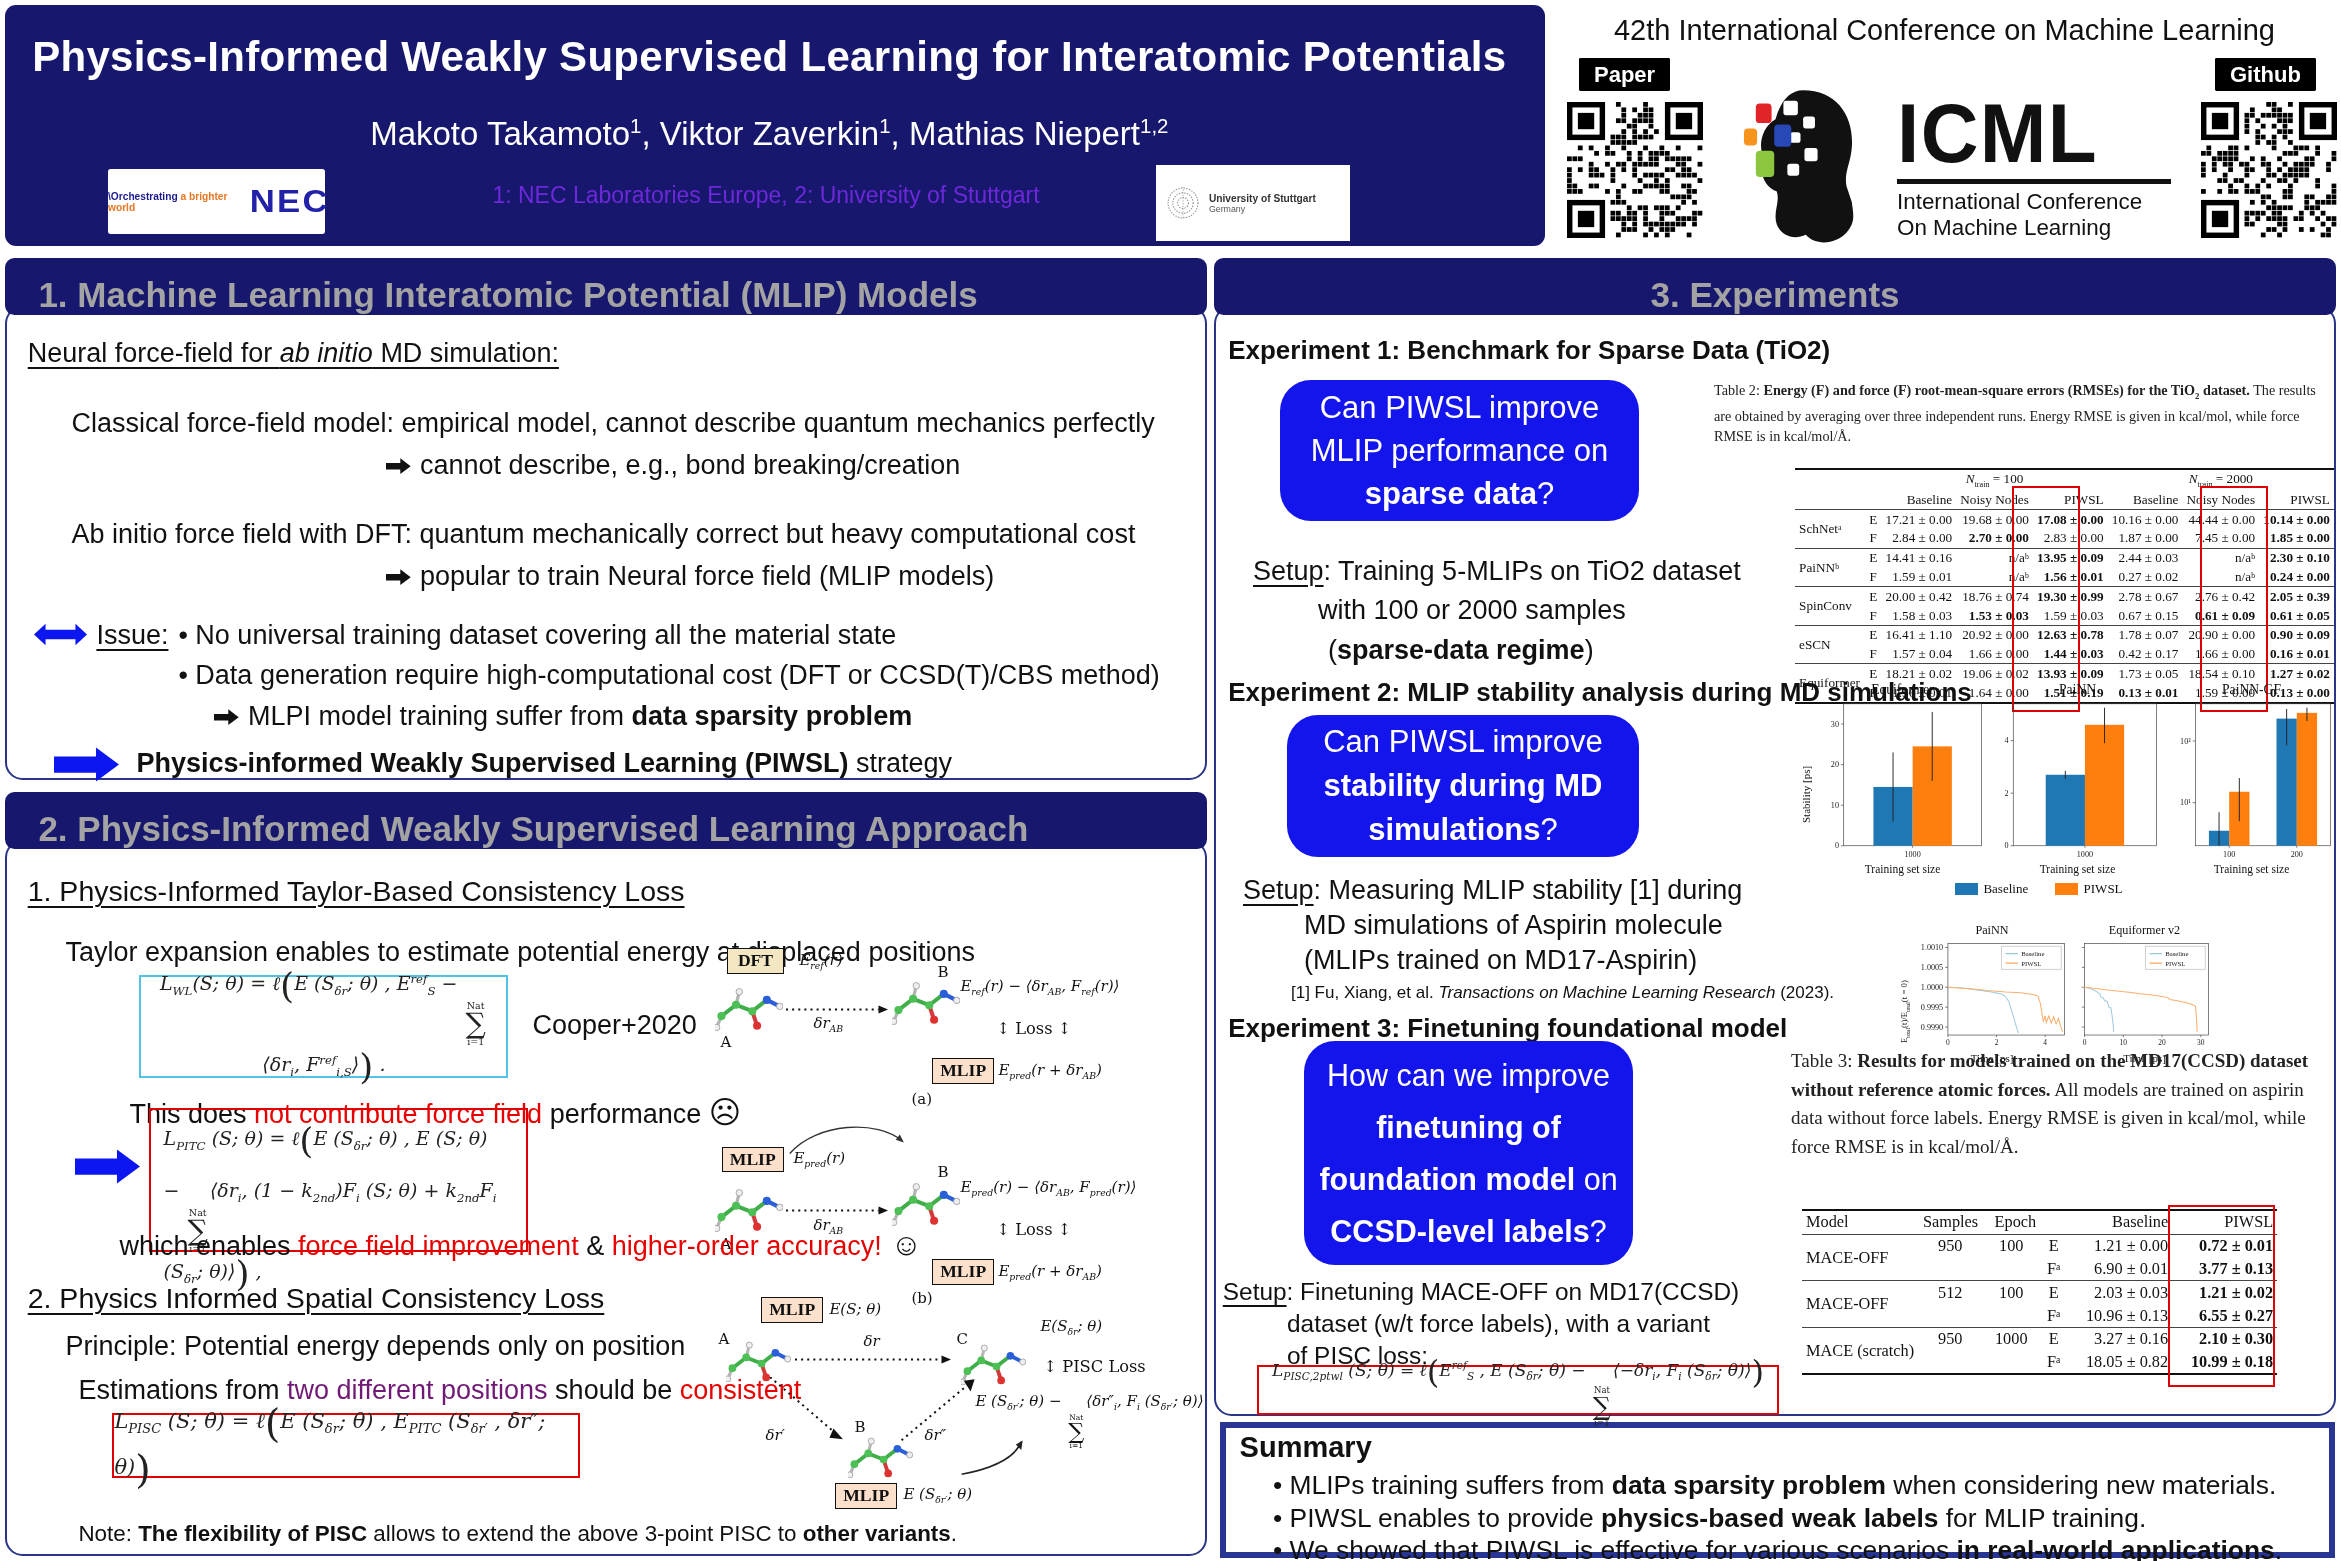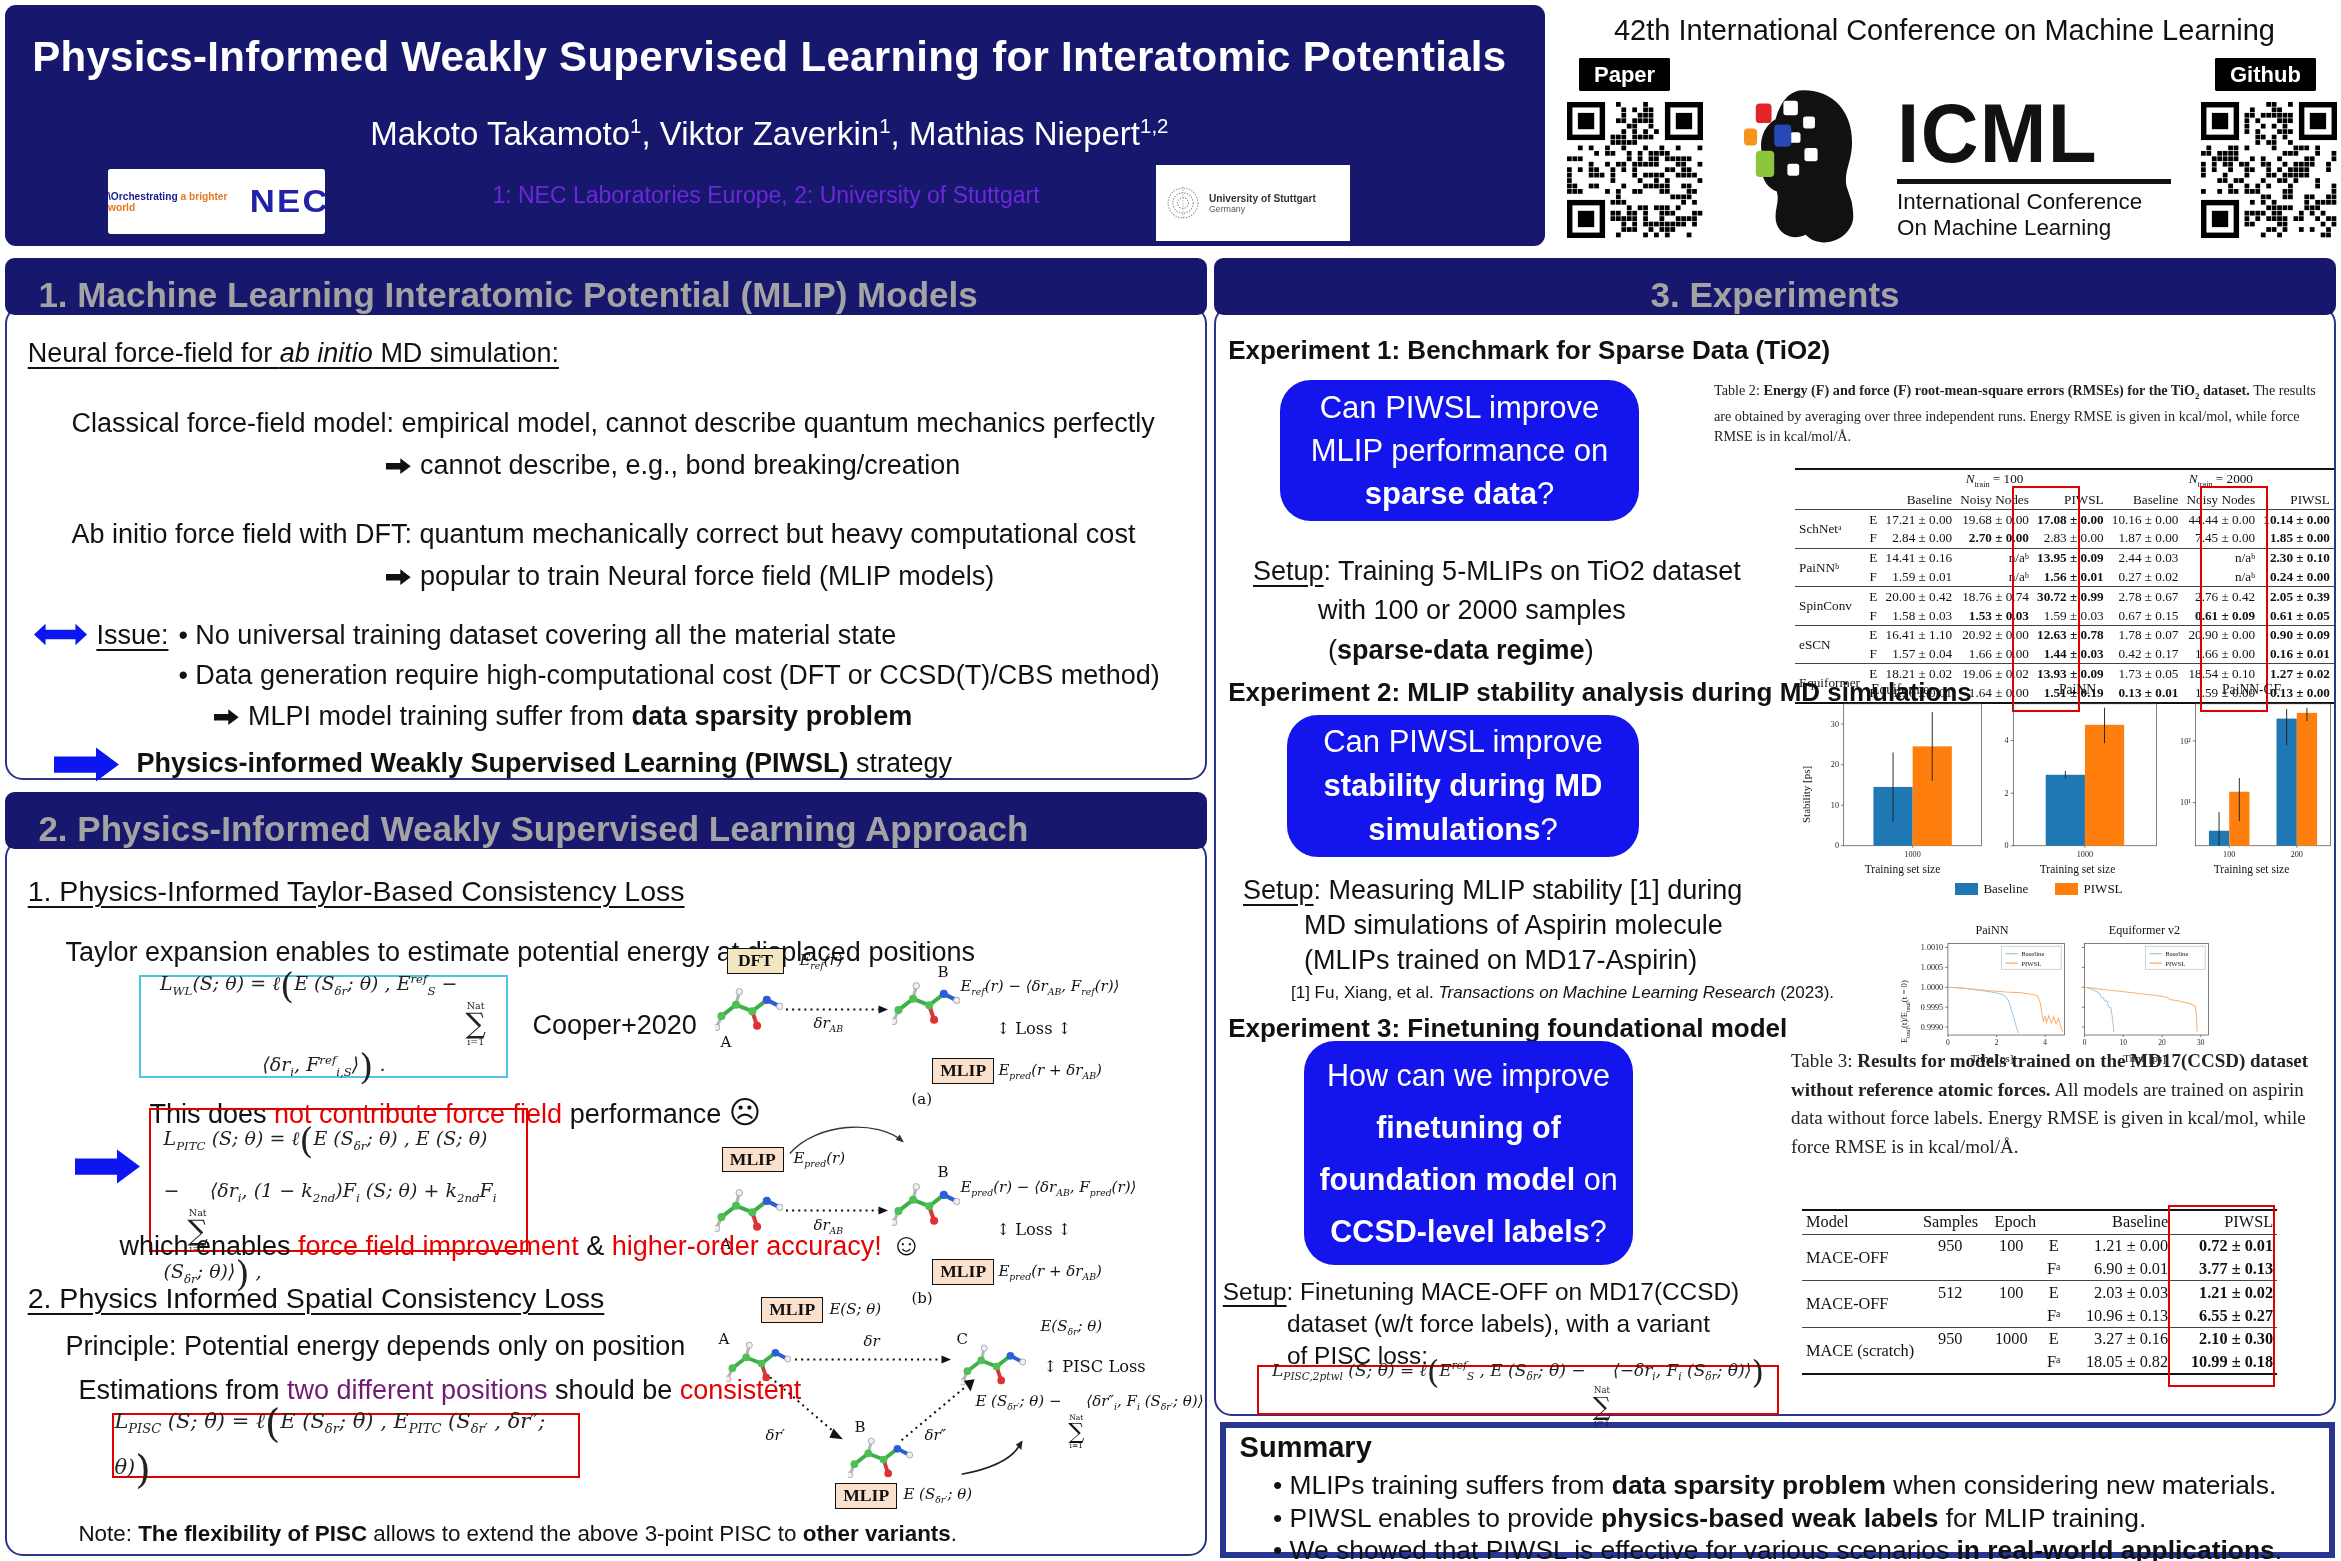--- a/index.html
+++ b/index.html
@@ -617,21 +617,21 @@
           <use href="#mol"></use>
         </svg>
       <span class="abs dlabel" style="left:229px;top:19px;font-style:normal;">B</span>
       <span class="abs dlabel" style="left:252px;top:33px;"><span>E</span><sub>ref</sub><span>(r) − ⟨δr</span><sub>AB</sub><span>, F</span><sub>ref</sub><span>(r)⟩</span></span>
       <span class="abs dlabel" style="left:288px;top:75px;font-style:normal;font-size:16.3px;">↕ Loss ↕</span>
       <span class="abs mlip-box" style="left:224px;top:114px;">MLIP</span>
       <span class="abs dl dlabel" style="left:290px;top:117px;"><span>E</span><sub>pred</sub><span>(r + δr</span><sub>AB</sub><span>)</span></span>
       <span class="abs dlabel" style="left:203px;top:146px;font-style:normal;">(a)</span>
     </div>
 
-    <div class="abs t40" style="left:122px;top:252px;margin-left:20px;"><span>This does </span><span class="red">not contribute force field</span><span> performance  </span><span class="face">☹</span></div>
+    <div class="abs t40" style="left:122px;top:252px;"><span>This does </span><span class="red">not contribute force field</span><span> performance  </span><span class="face">☹</span></div>
 
     <svg class="abs" style="left:68px;top:306px;" width="65" height="37" viewBox="0 0 96 54">
       <polygon points="0,15 62,15 62,2 96,27 62,52 62,39 0,39" fill="#0b16f0"></polygon>
     </svg>
     <div class="abs fbox-red" style="left:142px;top:266px;width:379px;height:144px;padding:9.5px 12.2px;">
       <div class="formula"><span>L</span><sub>PITC</sub><span> (S; θ) = ℓ</span><span class="big">(</span><span>E (S</span><sub>δr</sub><span>; θ) , E (S; θ)</span></div>
       <div class="formula" style="margin-top:17.6px;"><span>− </span><span class="stk">
             <span class="st">Nat</span>
             <span class="sm">∑</span>
             <span class="sb">i=1</span>
@@ -800,21 +800,21 @@
               <td class="b">1.56 ± 0.01</td>
               <td>0.27 ± 0.02</td>
               <td>n/aᵇ</td>
               <td class="b">0.24 ± 0.00</td>
             </tr>
             <tr class="topsep">
               <td class="model" rowspan="2">SpinConv</td>
               <td class="ef">E</td>
               <td>20.00 ± 0.42</td>
               <td>18.76 ± 0.74</td>
-              <td class="b">30.72 ± 0.99</td>
+              <td class="b">19.30 ± 0.99</td>
               <td>2.78 ± 0.67</td>
               <td>2.76 ± 0.42</td>
               <td class="b">2.05 ± 0.39</td>
             </tr>
             <tr>
               <td class="ef">F</td>
               <td>1.58 ± 0.03</td>
               <td class="b">1.53 ± 0.03</td>
               <td>1.59 ± 0.03</td>
               <td>0.67 ± 0.15</td>

